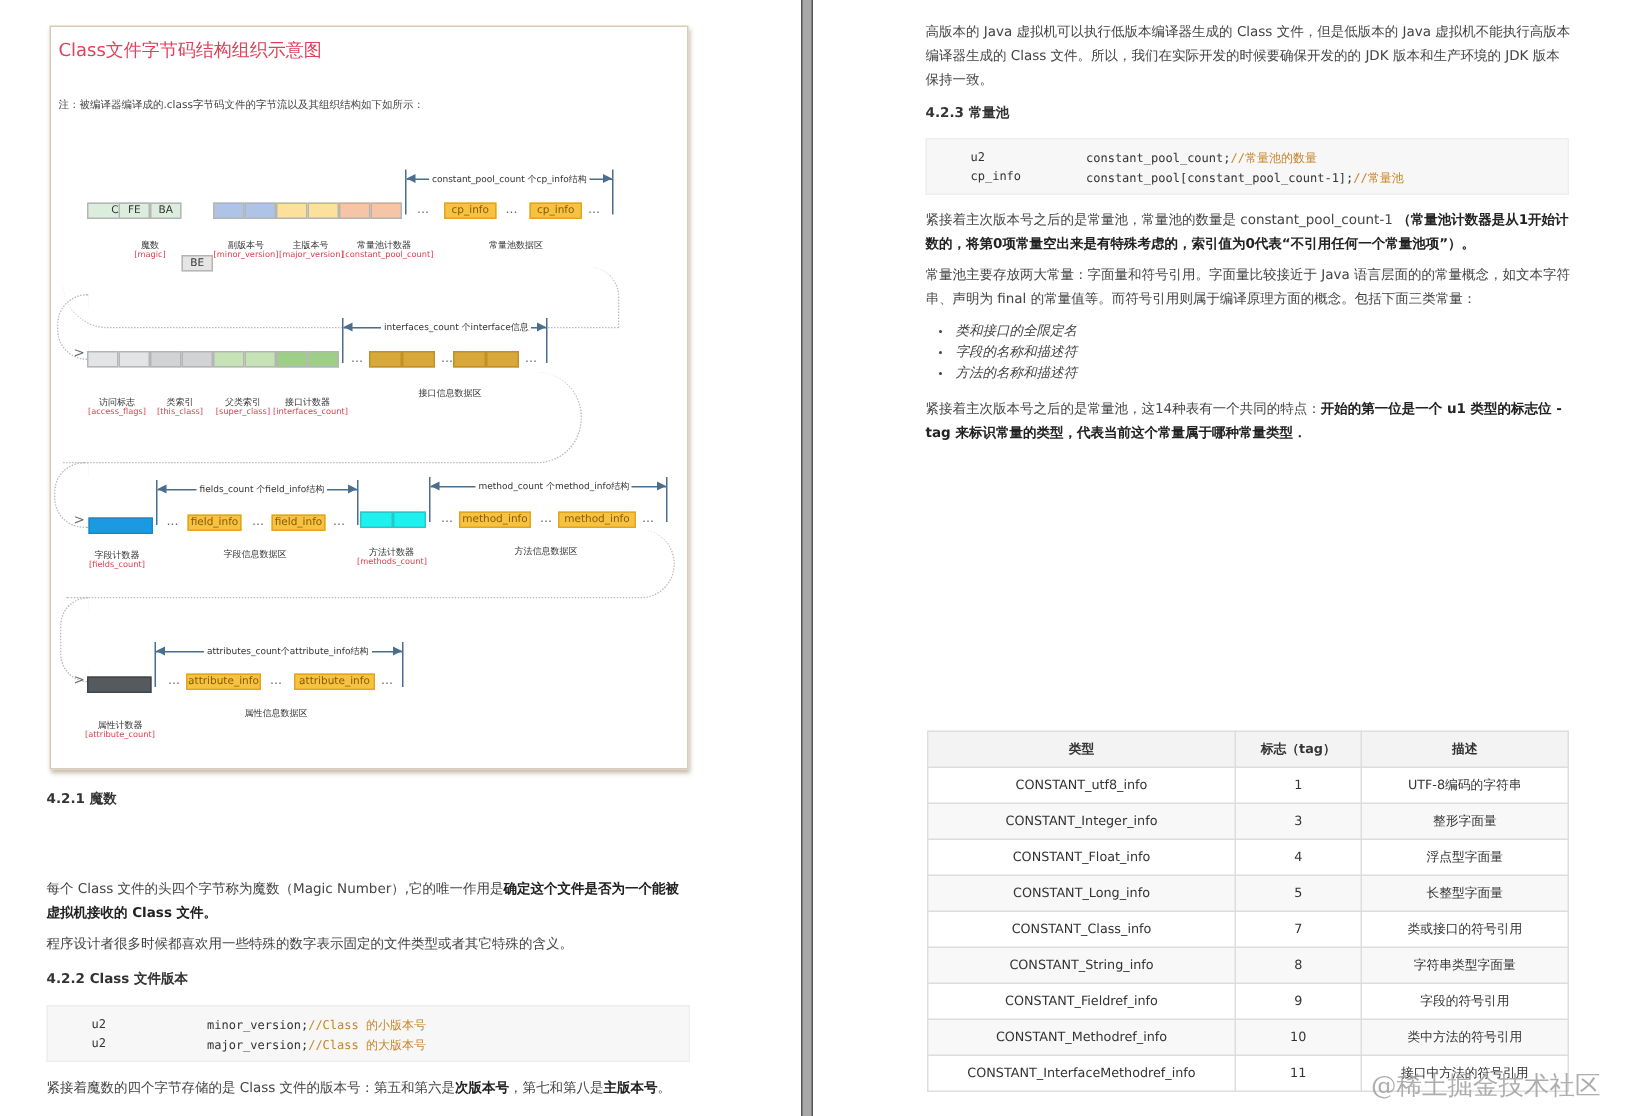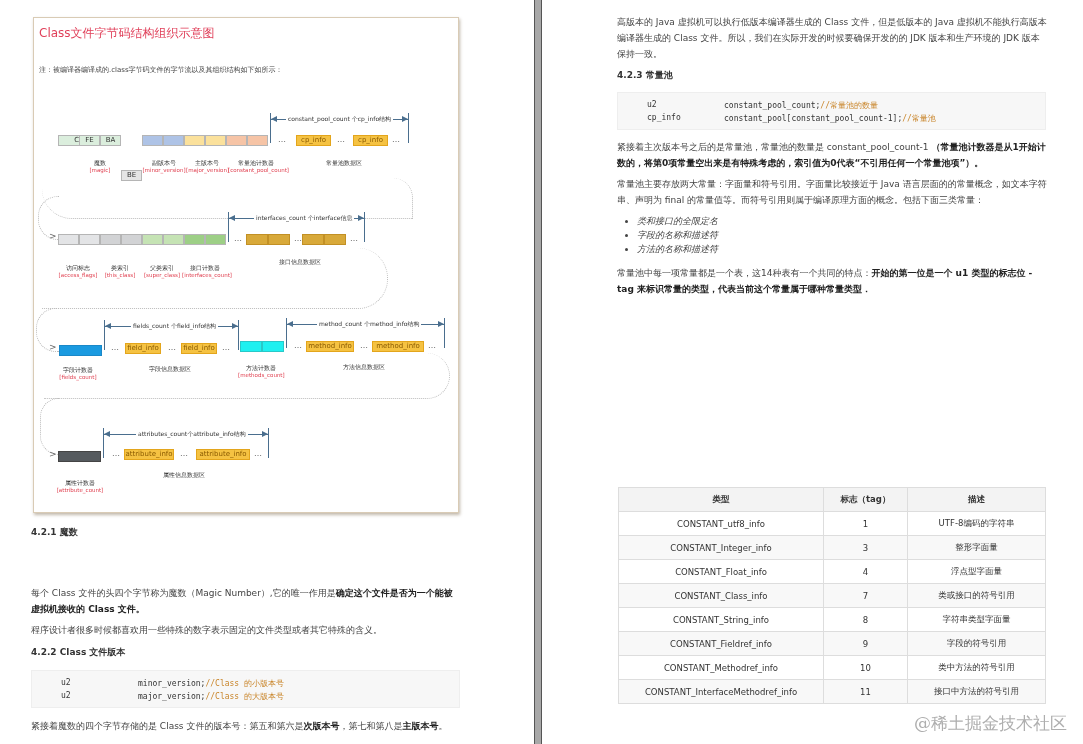--- a/index.html
+++ b/index.html
@@ -212,21 +212,21 @@
   <span class="ln" style="left:29px;top:20px;">cp_info</span>
   <span class="ln" style="left:106px;top:20px;"><span>constant_pool[constant_pool_count-1];</span><span class="cm">//常量池</span></span>
 </div>
 <div class="p" style="left:617px;top:139px;width:430px;"><span>紧接着主次版本号之后的是常量池，常量池的数量是 constant_pool_count-1 </span><b>（常量池计数器是从1开始计数的，将第0项常量空出来是有特殊考虑的，索引值为0代表“不引用任何一个常量池项”）。</b></div>
 <div class="p" style="left:617px;top:176px;width:430px;">常量池主要存放两大常量：字面量和符号引用。字面量比较接近于 Java 语言层面的的常量概念，如文本字符串、声明为 final 的常量值等。而符号引用则属于编译原理方面的概念。包括下面三类常量：</div>
 <ul class="bl" style="left:617px;top:214px;width:410px;">
   <li>类和接口的全限定名</li>
   <li>字段的名称和描述符</li>
   <li>方法的名称和描述符</li>
 </ul>
-<div class="p" style="left:617px;top:265px;width:430px;"><span>常量池中每一项常量都是一个表，这14种表有一个共同的特点：</span><b>开始的第一位是一个 u1 类型的标志位 -tag 来标识常量的类型，代表当前这个常量属于哪种常量类型．</b></div>
+<div class="p" style="left:617px;top:265px;width:430px;"><span>紧接着主次版本号之后的是常量池，这14种表有一个共同的特点：</span><b>开始的第一位是一个 u1 类型的标志位 -tag 来标识常量的类型，代表当前这个常量属于哪种常量类型．</b></div>
 
 <table class="ct">
   <thead>
     <tr>
       <th style="width:204px;">类型</th>
       <th style="width:83px;">标志（tag）</th>
       <th>描述</th>
     </tr>
   </thead>
   <tbody>
@@ -239,20 +239,25 @@
         <td>CONSTANT_Integer_info</td>
         <td>3</td>
         <td>整形字面量</td>
       </tr>
     <tr>
         <td>CONSTANT_Float_info</td>
         <td>4</td>
         <td>浮点型字面量</td>
       </tr>
     <tr>
+        <td>CONSTANT_Long_info</td>
+        <td>5</td>
+        <td>长整型字面量</td>
+      </tr>
+    <tr>
         <td>CONSTANT_Class_info</td>
         <td>7</td>
         <td>类或接口的符号引用</td>
       </tr>
     <tr>
         <td>CONSTANT_String_info</td>
         <td>8</td>
         <td>字符串类型字面量</td>
       </tr>
     <tr>

